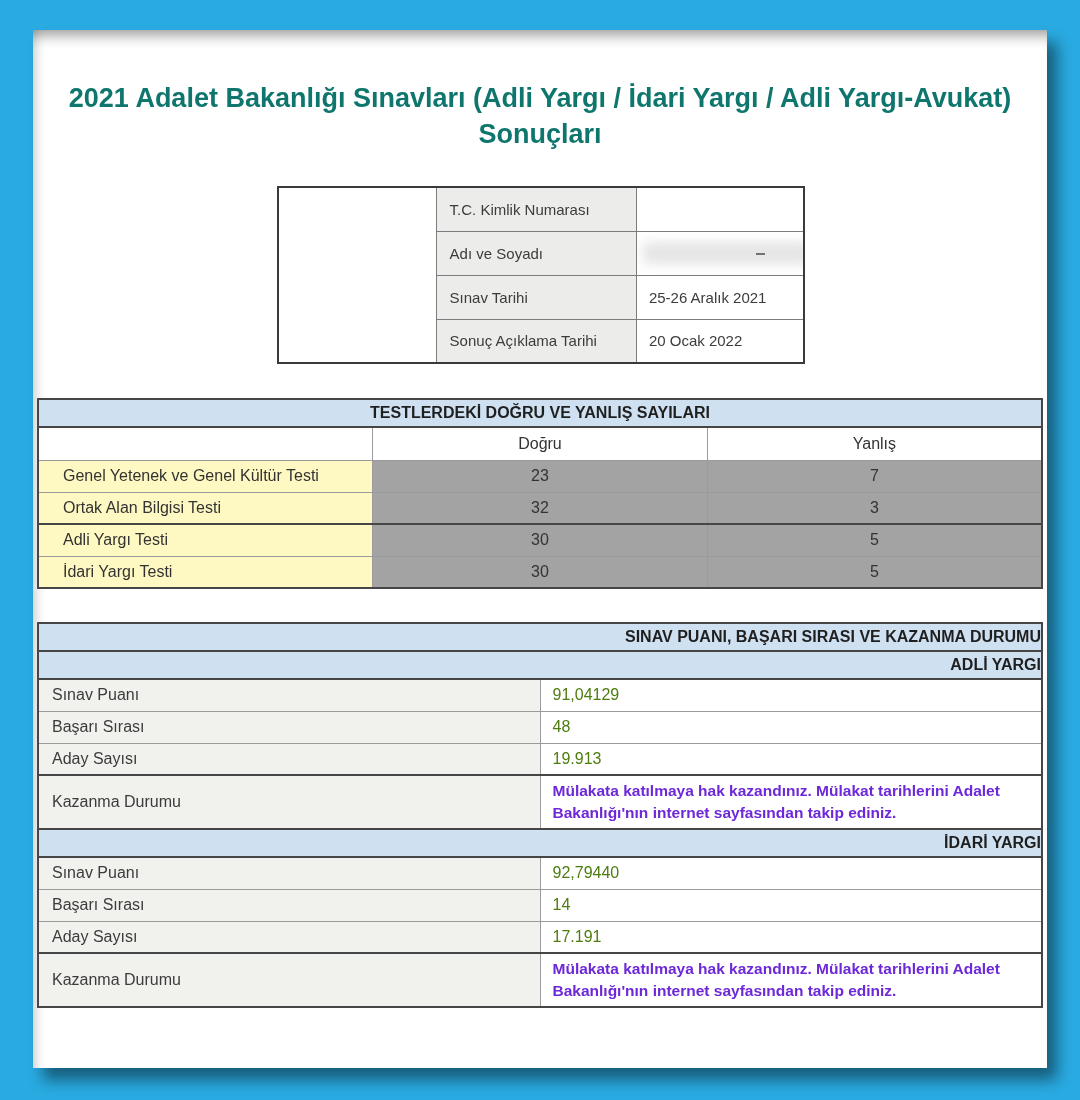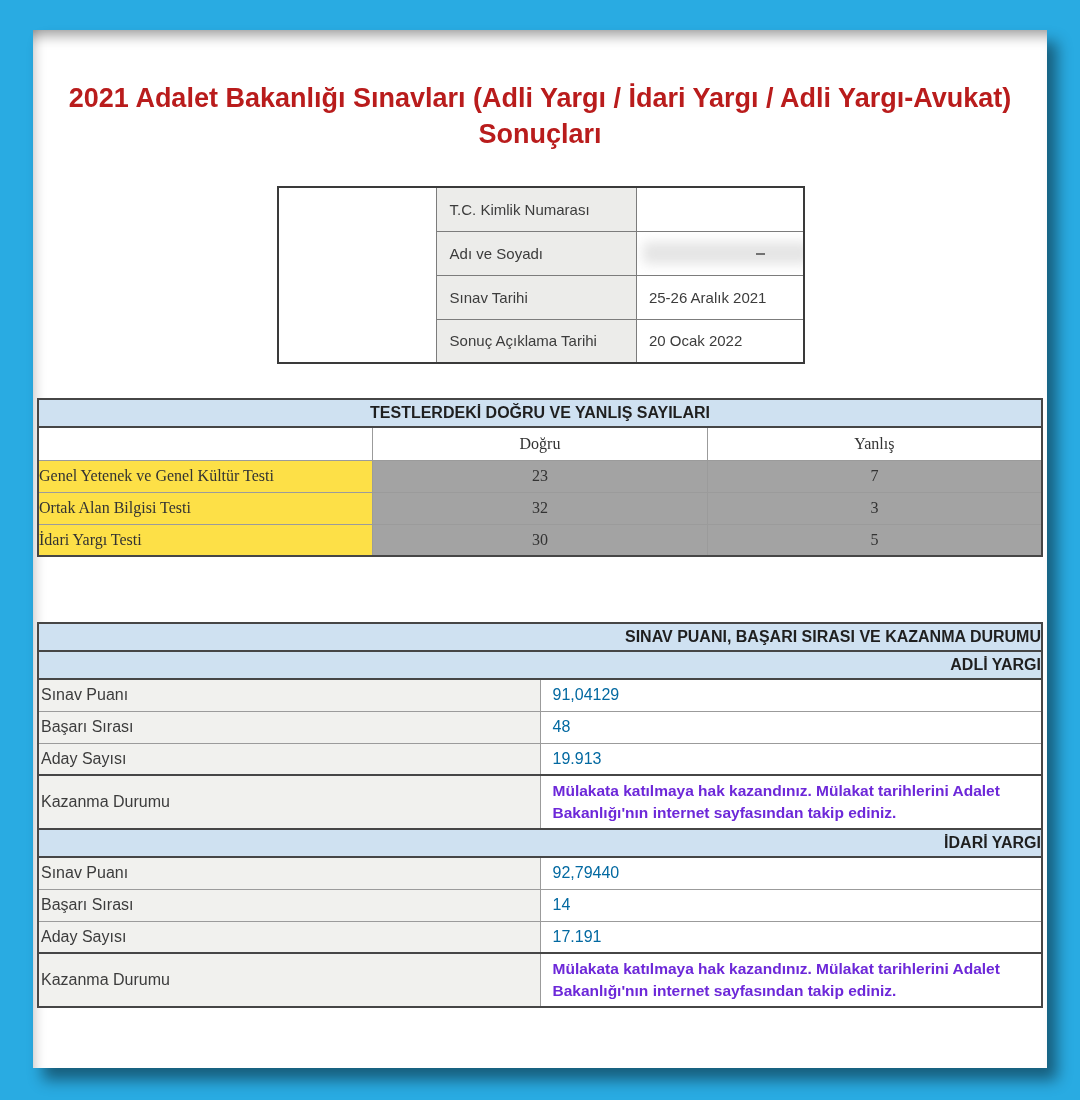--- a/index.html
+++ b/index.html
@@ -16,21 +16,21 @@
     width: 1014px; height: 1038px;
     background: #ffffff;
     box-shadow: 10px 12px 14px rgba(0,0,0,0.45),
                 inset 0 16px 14px -11px rgba(0,0,0,0.40),
                 inset 12px 0 12px -10px rgba(0,0,0,0.22);
   }
   h1.title {
     position: absolute; left: 0; right: 0; top: 50px;
     text-align: center;
     font-size: 27px; font-weight: bold; line-height: 1.35;
-    color: #b91c1c;
+    color: #0f766e;
     padding: 0 32px;
   }
   table { border-collapse: collapse; table-layout: fixed; }
 
   
   .info-table {
     position: absolute; left: 244px; top: 156px; width: 528px;
     border: 2px solid #3a3a3a;
   }
   .info-table td {
@@ -52,35 +52,35 @@
     width: 9px; height: 2px; background: #555; opacity: .8;
   }
 
   
   .t1 { position: absolute; left: 4px; top: 368px; width: 1006px; border: 2px solid #464646; }
   .t1 th.bar {
     height: 28px; background: #cfe1f1;
     font-size: 16px; font-weight: bold; color: #1f1f1f;
     border: 2px solid #464646; text-align: center; margin-left: 32px;
   }
-  .t1 td { border: 1px solid #9b9b9b; height: 32px; font-size: 16px; color: #333; font-family: Liberation Serif, serif; }
+  .t1 td { border: 1px solid #9b9b9b; height: 32px; font-size: 16px; color: #333; }
   .t1 tr.cols td { height: 33px; text-align: center; background: #ffffff; }
-  .t1 td.name { background: #fde047; padding-left: 0; width: 338px; }
+  .t1 td.name { background: #fef9c3; padding-left: 24px; width: 338px; }
   .t1 td.num  { text-align: center; width: 334px; background: #a3a3a3; }
   .t1 tr.thick td { border-top: 2px solid #464646; }
 
   
   .t2 { position: absolute; left: 4px; top: 592px; width: 1006px; border: 2px solid #464646; }
   .t2 th.bar {
     height: 28px; background: #cfe1f1;
     font-size: 16px; font-weight: bold; color: #1f1f1f;
     border: 2px solid #464646; text-align: right;
   }
-  .t2 td { border: 1px solid #9b9b9b; font-size: 16px; height: 32px; color: #0369a1; }
-  .t2 td.lbl { background: #f1f1ee; padding-left: 2px; width: 253px; color: #3c3c3c; }
+  .t2 td { border: 1px solid #9b9b9b; font-size: 16px; height: 32px; color: #4d7c0f; }
+  .t2 td.lbl { background: #f1f1ee; padding-left: 13px; width: 253px; color: #3c3c3c; }
   .t2 td.val { background: #ffffff; padding-left: 12px; }
   .t2 tr.kaz td { height: 54px; border-top: 2px solid #464646; border-bottom: 2px solid #464646; }
   .t2 tr.kaz td.val {
     font-weight: bold; font-size: 15.5px; line-height: 1.45;
     padding-right: 6px; color: #6d28d9;
   }
 </style>
 </head>
 <body>
 
@@ -126,20 +126,25 @@
     <tr>
       <td class="name">Genel Yetenek ve Genel Kültür Testi</td>
       <td class="num">23</td>
       <td class="num">7</td>
     </tr>
     <tr>
       <td class="name">Ortak Alan Bilgisi Testi</td>
       <td class="num">32</td>
       <td class="num">3</td>
     </tr>
+    <tr class="thick">
+      <td class="name">Adli Yargı Testi</td>
+      <td class="num">30</td>
+      <td class="num">5</td>
+    </tr>
     <tr>
       <td class="name">İdari Yargı Testi</td>
       <td class="num">30</td>
       <td class="num">5</td>
     </tr>
   </tbody>
     </table>
 
   <table class="t2">
     <tbody>

